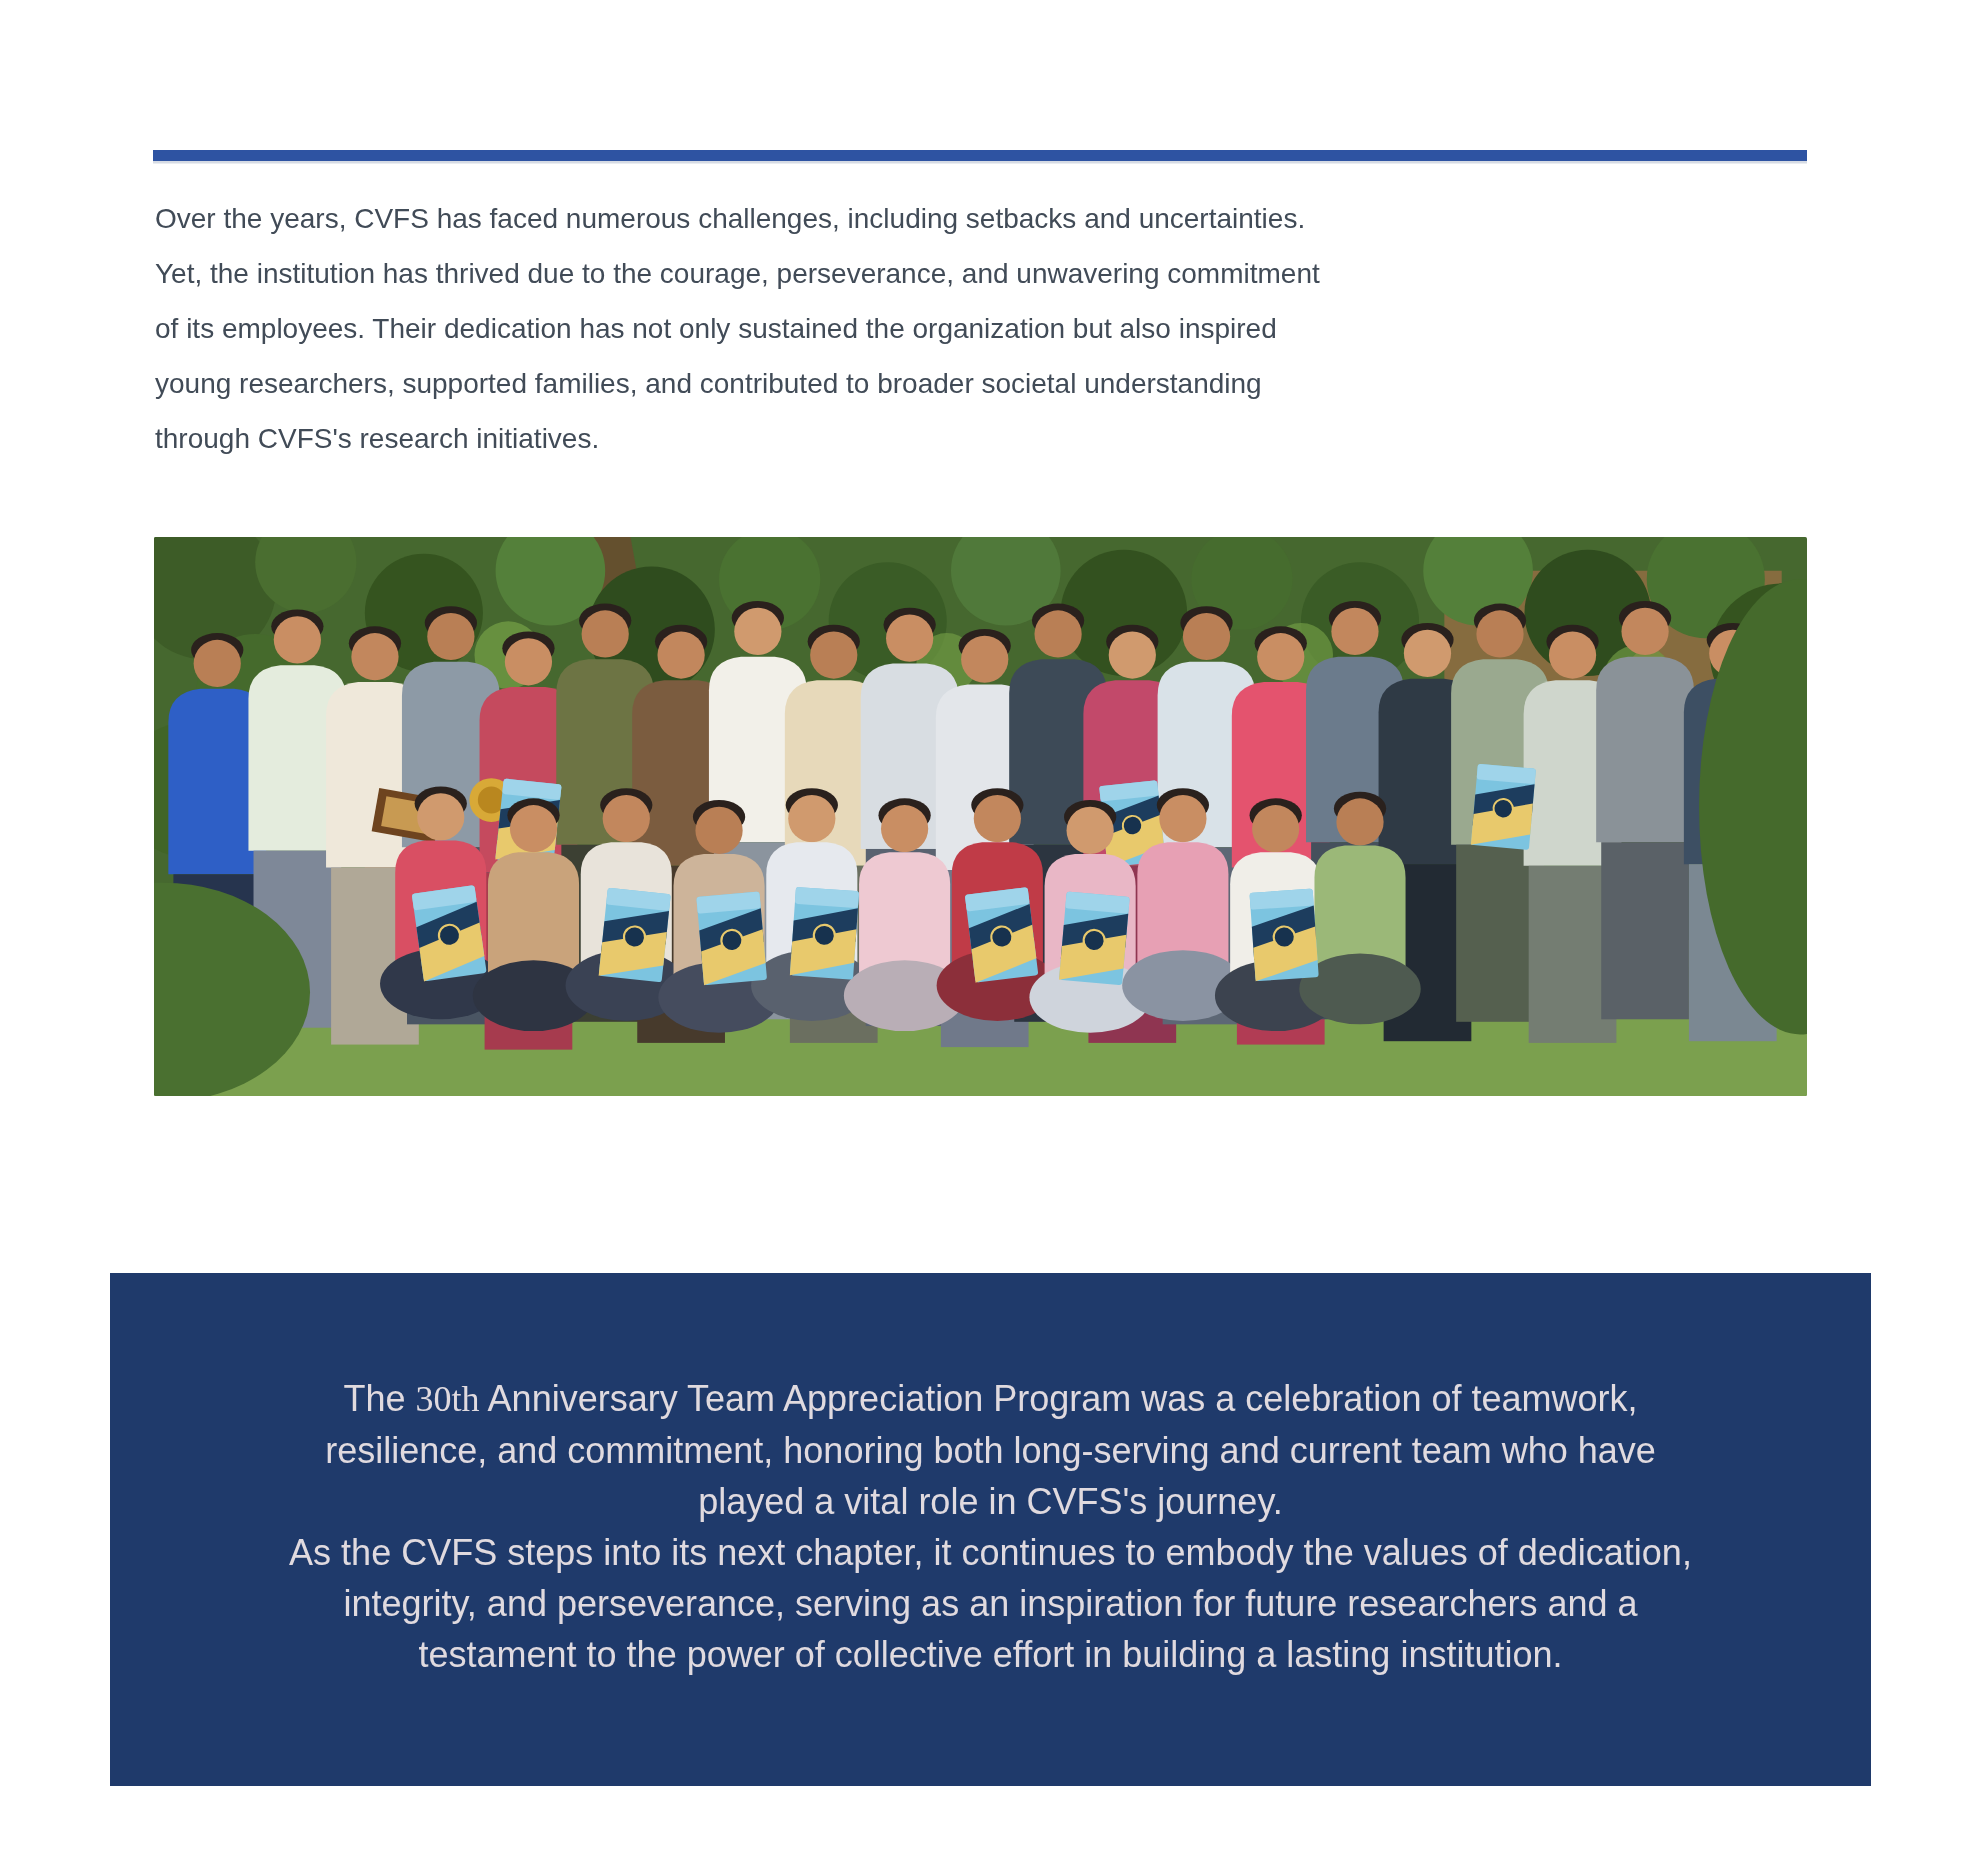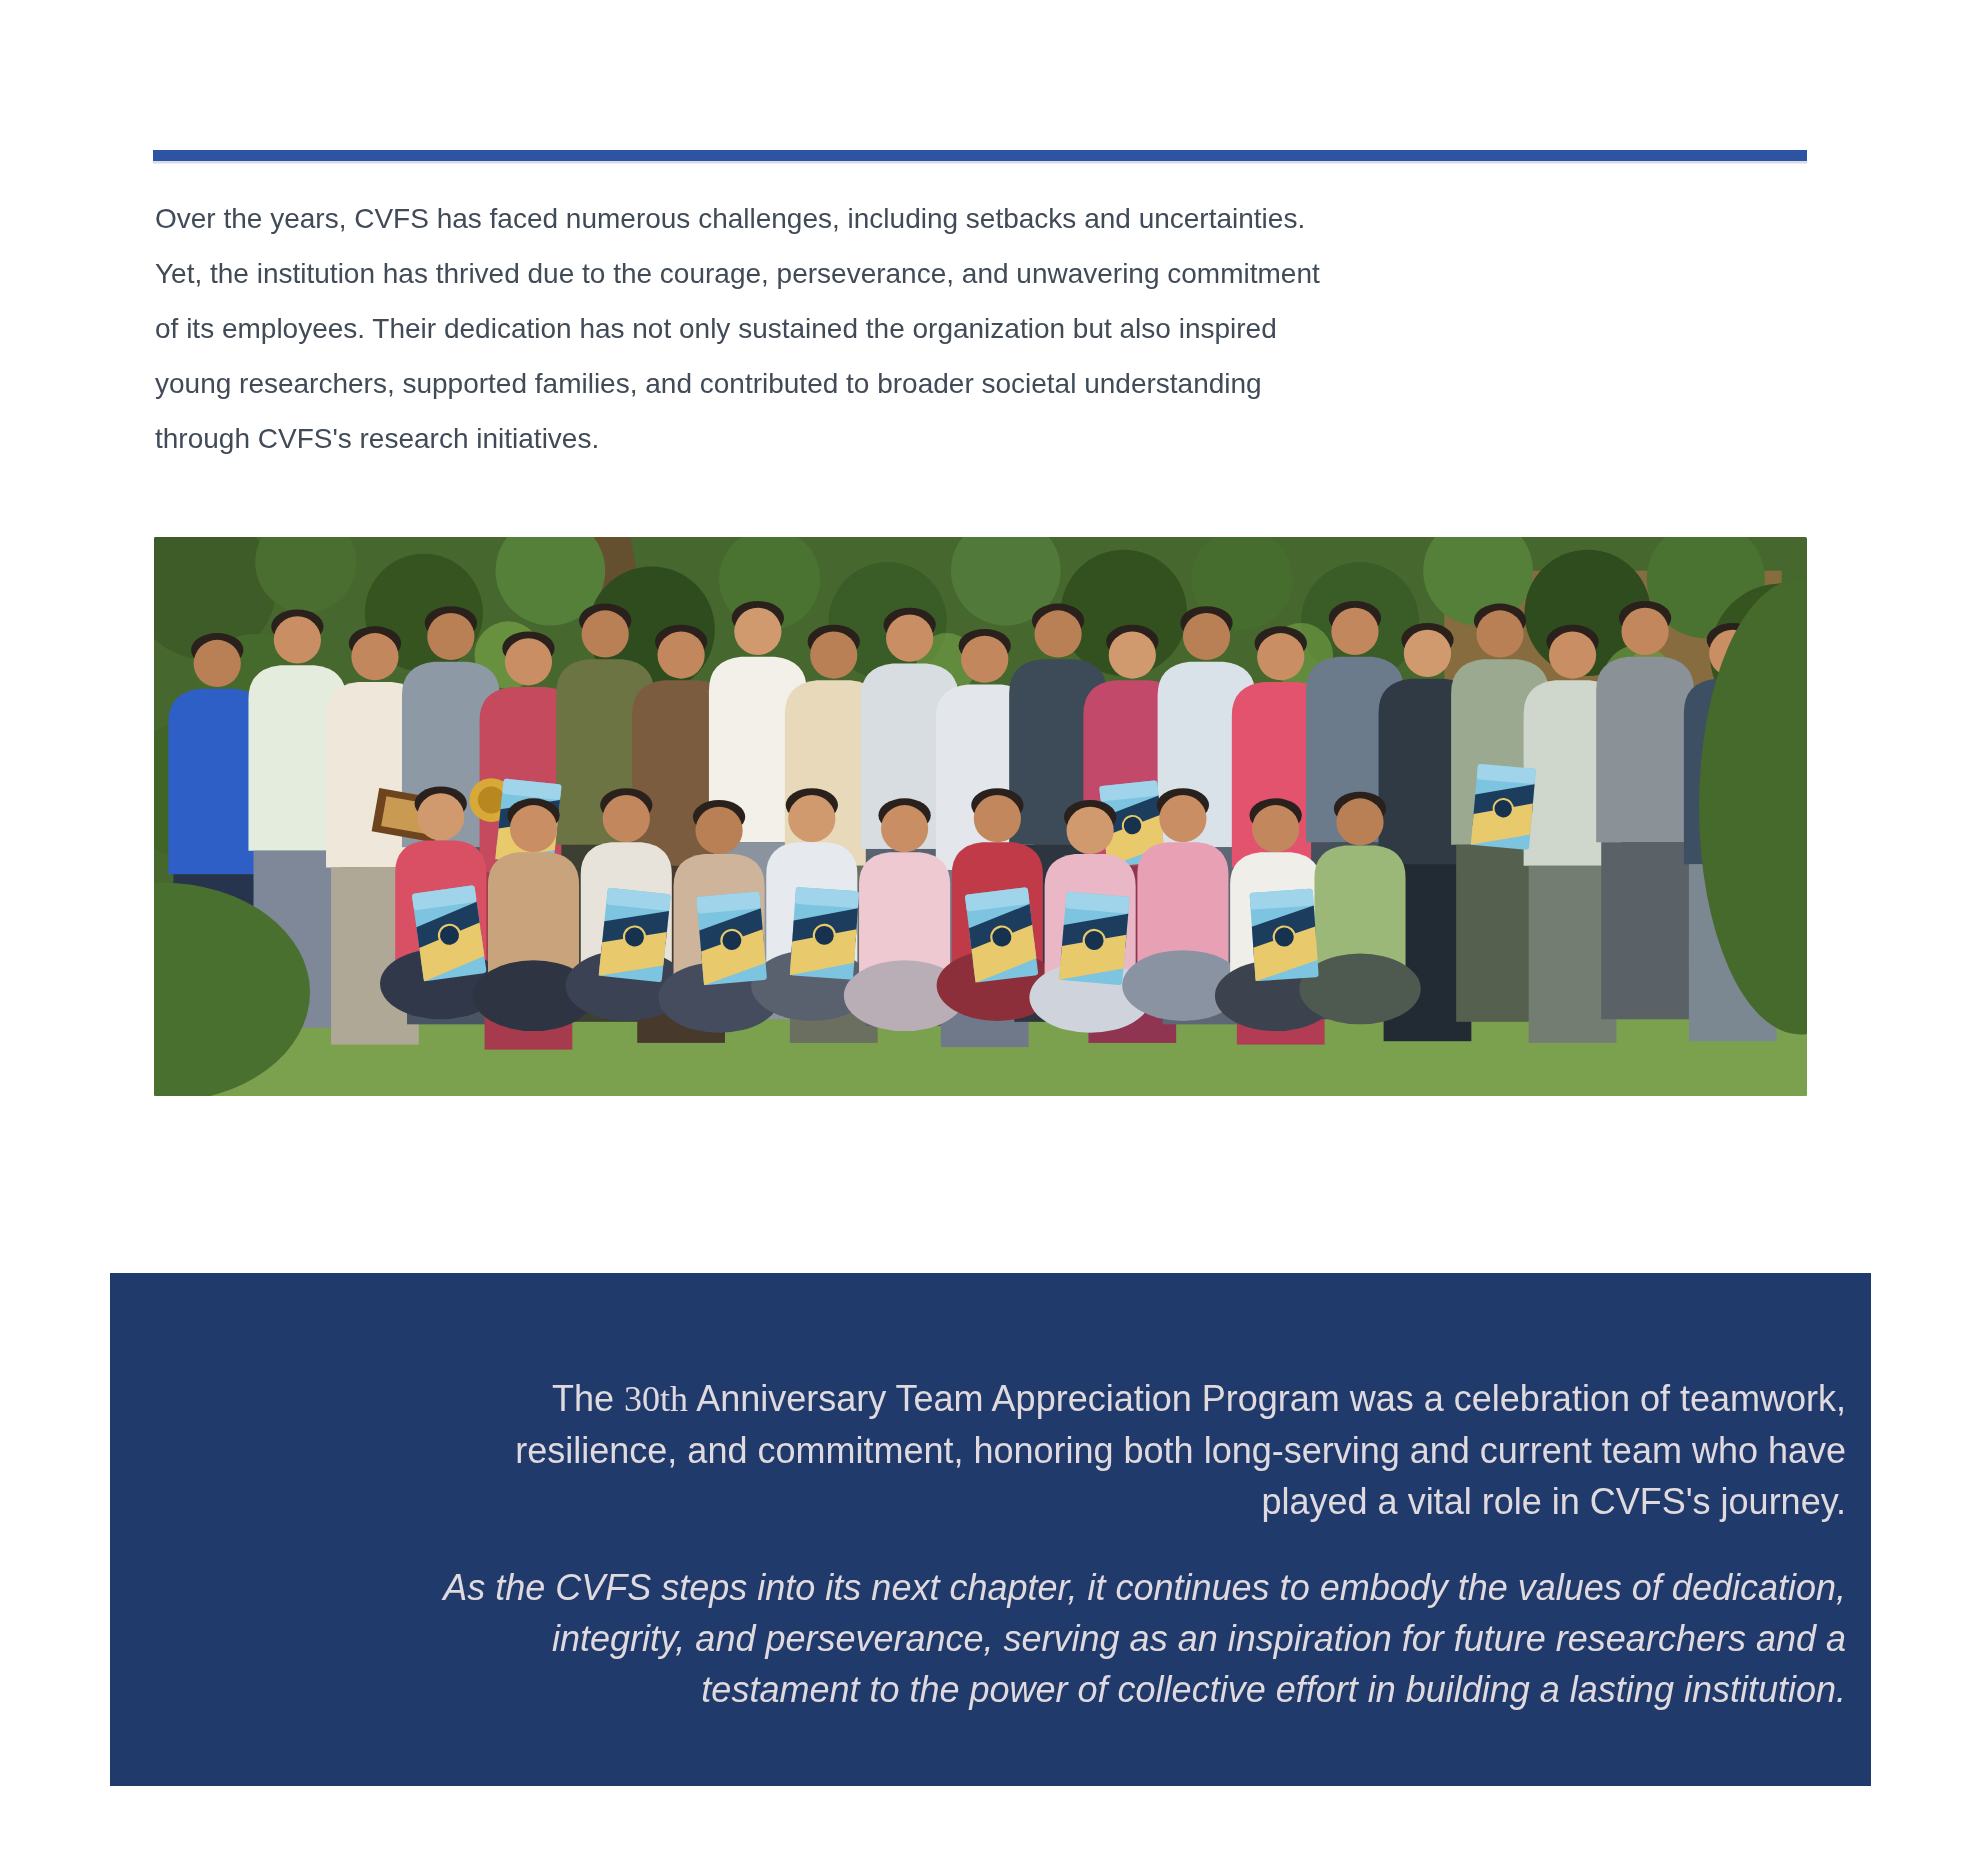--- a/index.html
+++ b/index.html
@@ -26,24 +26,24 @@
     position:absolute;left:154px;top:537px;width:1653px;height:559px;margin:0;
     overflow:hidden;border-radius:1.7px;
   }
   .photo svg{display:block;width:100%;height:100%;}
 
   .highlight{
     position:absolute;left:110px;top:1273px;width:1761px;height:513px;
     box-sizing:border-box;padding:100px 25px 0;
     background:var(--box-bg,#1f3a6b);
     color:var(--box-text,#e0dadf);
-    text-align:right;font-size:36px;line-height:51px;
+    text-align:center;font-size:36px;line-height:51px;
   }
   .highlight p{margin:0;white-space:pre-line;}
-  .highlight p + p{margin-top:35px;font-style:italic;}
+  .highlight p + p{}
   .serif{font-family:"Liberation Serif","DejaVu Serif",serif;}
 </style>
 </head>
 <body>
 
 <div class="page">
 
 
   <div class="rule"></div>
 

